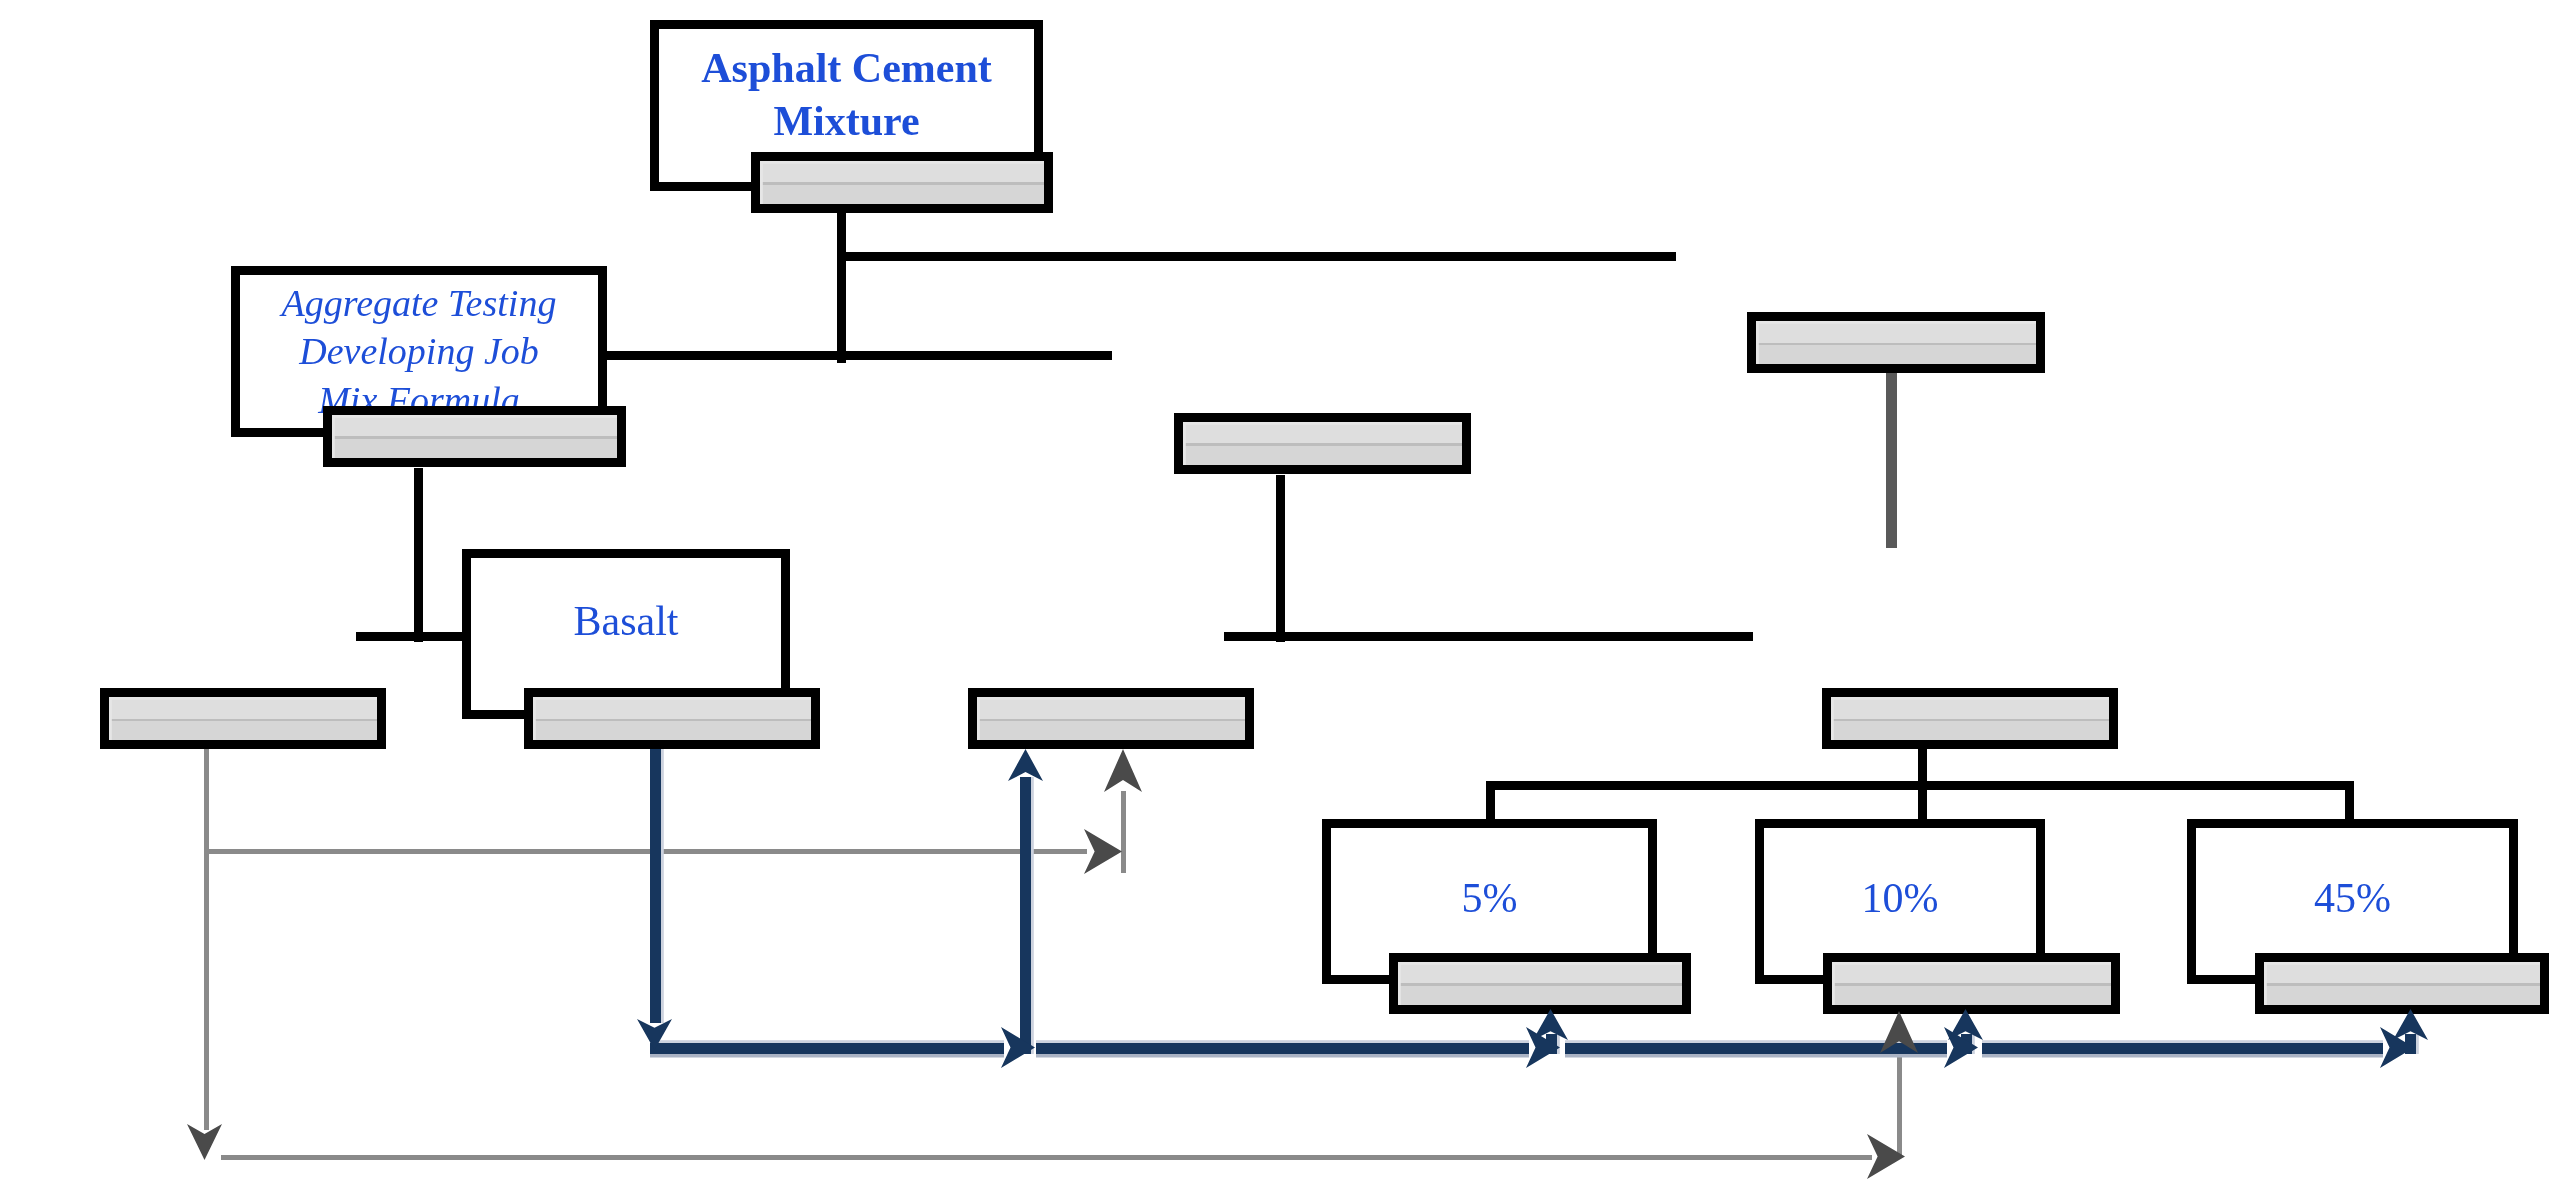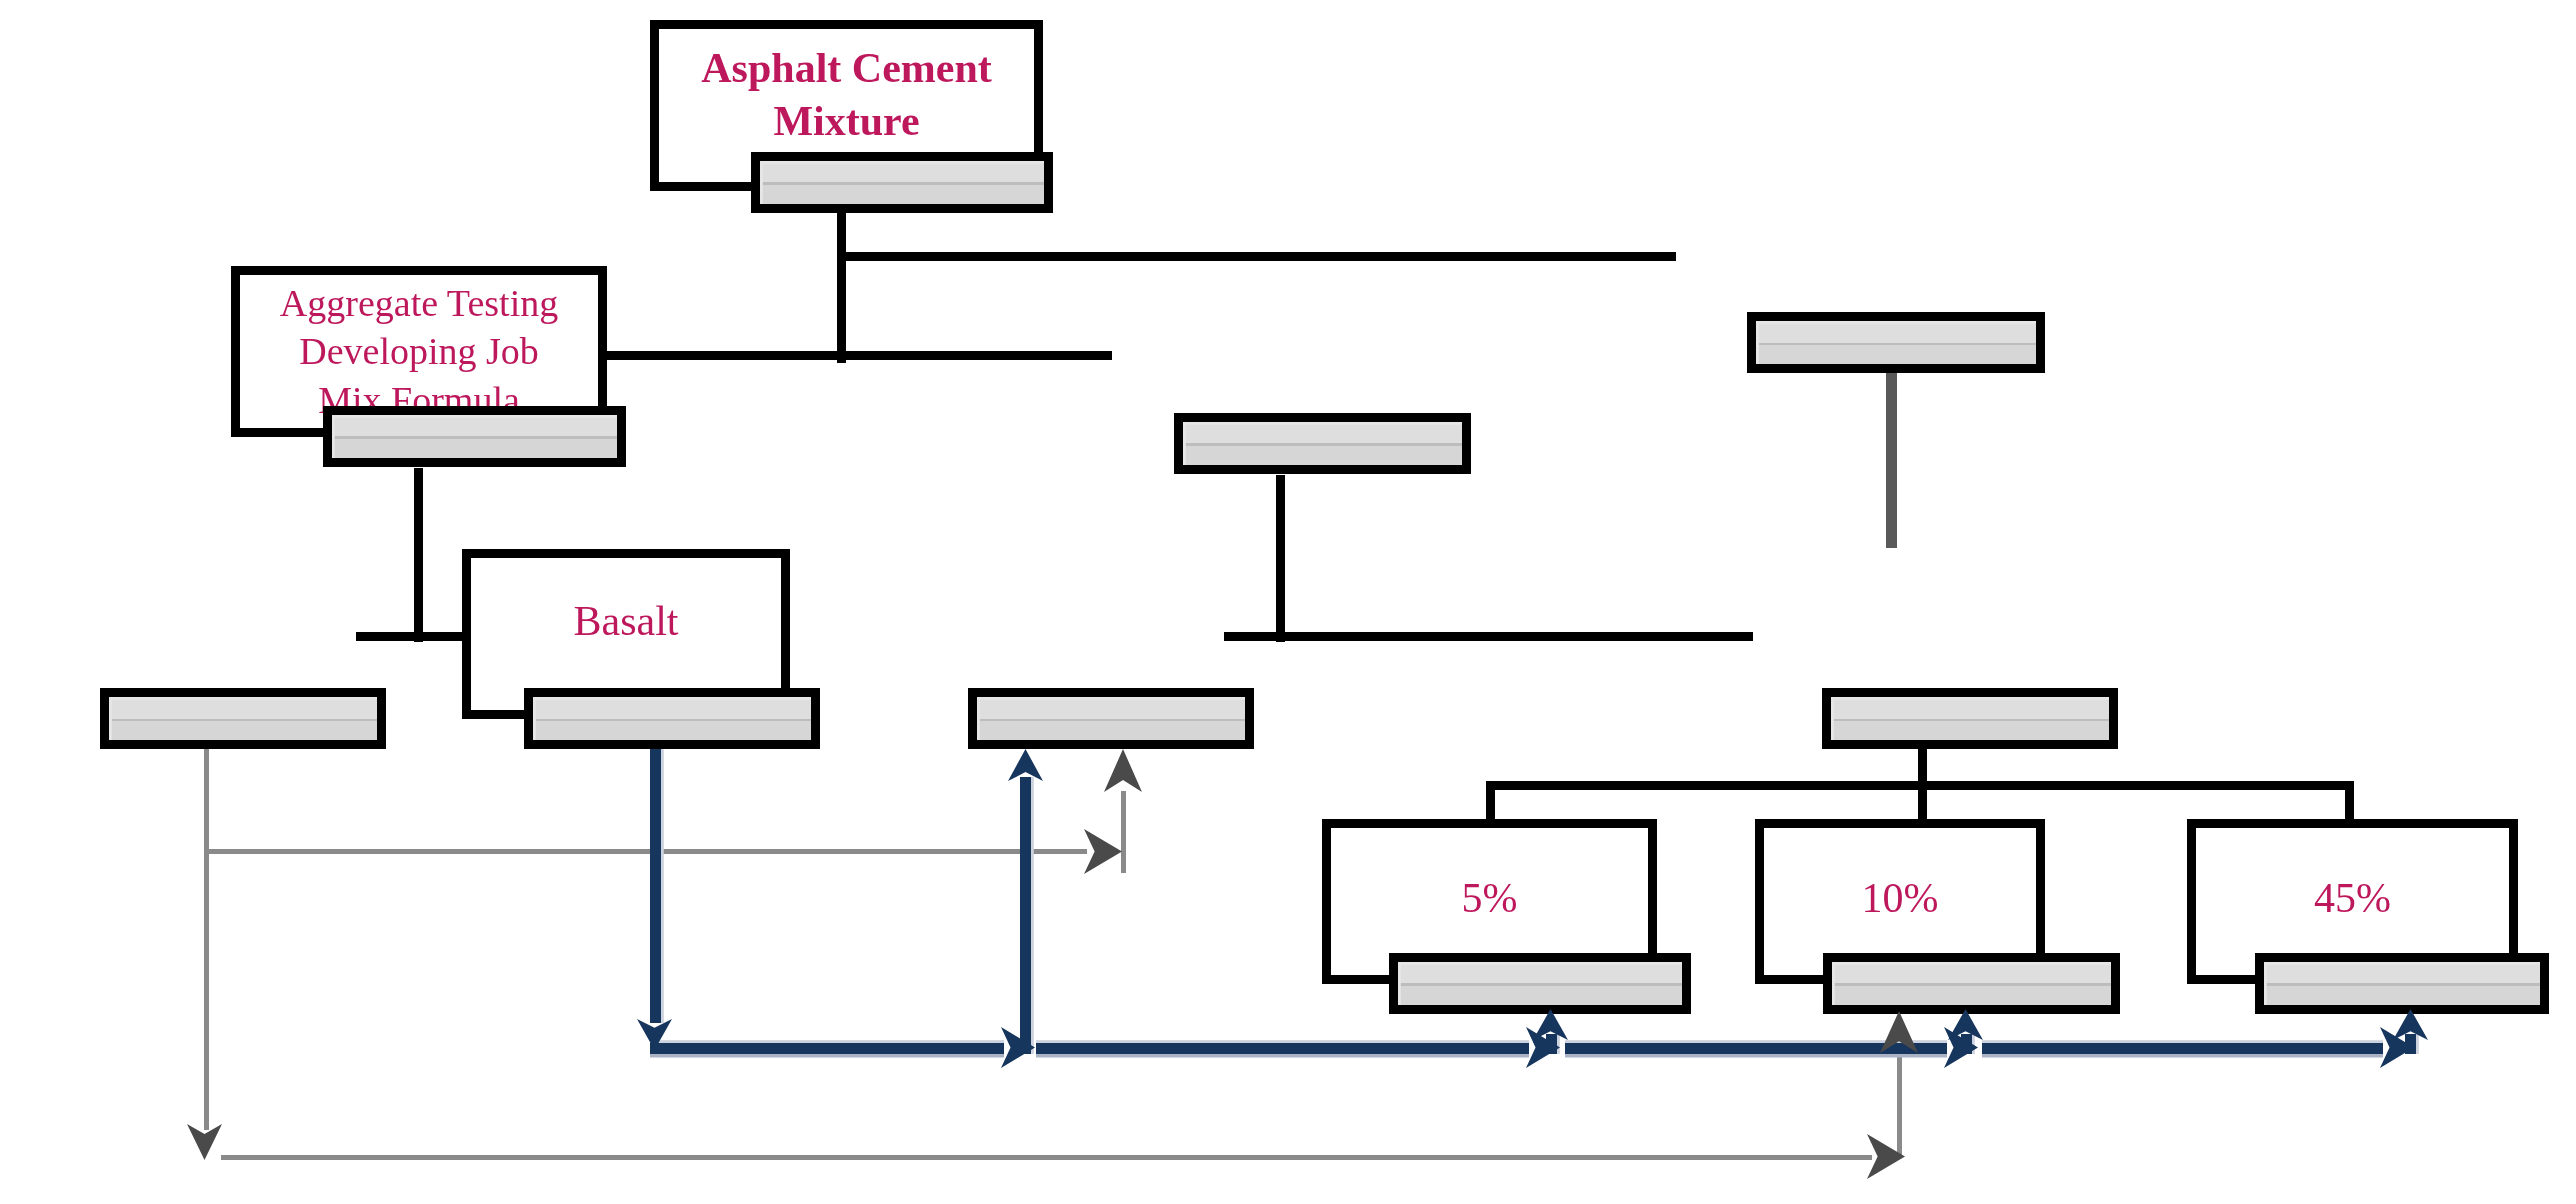--- a/index.html
+++ b/index.html
@@ -4,23 +4,23 @@
 <style>
   html,body{margin:0;padding:0;background:#fff;}
   #canvas{
     position:relative;width:2576px;height:1205px;background:#ffffff;overflow:hidden;
     font-family:"Liberation Serif","DejaVu Serif",serif;
   }
   .box{
     position:absolute;box-sizing:border-box;background:#fff;border:9px solid #000;
     display:flex;align-items:center;justify-content:center;text-align:center;z-index:3;
   }
-  .label{white-space:pre-line;font-size:42px;line-height:1.26;color:#be185d;}
+  .label{white-space:pre-line;font-size:42px;line-height:1.26;color:#1d4ed8;}
   .bold .label{font-weight:bold;}
-  .small .label{font-size:38px;line-height:1.28;}
+  .small .label{font-size:38px;line-height:1.28;font-style:italic;}
   .bar{
     position:absolute;box-sizing:border-box;border:9px solid #000;z-index:4;
     background:linear-gradient(180deg,#dedede 0 50%,#bdbdbd 50% 55%,#d6d6d6 55% 100%);
     box-shadow:inset 2.8px 2.8px 0 #e6e6e6;
   }
   .ln{position:absolute;}
   .ln.black{background:#000;z-index:1;}
   .ln.darkgray{background:var(--dark_gray_connector,#595959);z-index:1;}
   .ln.grayL{background:var(--gray_line,#8a8a8a);z-index:2;}
   .ln.navyH{background:var(--navy,#17365d);z-index:2;box-shadow:0 -2.8px 0 #ccd2de,0 3.5px 0 #aab3c4;}

